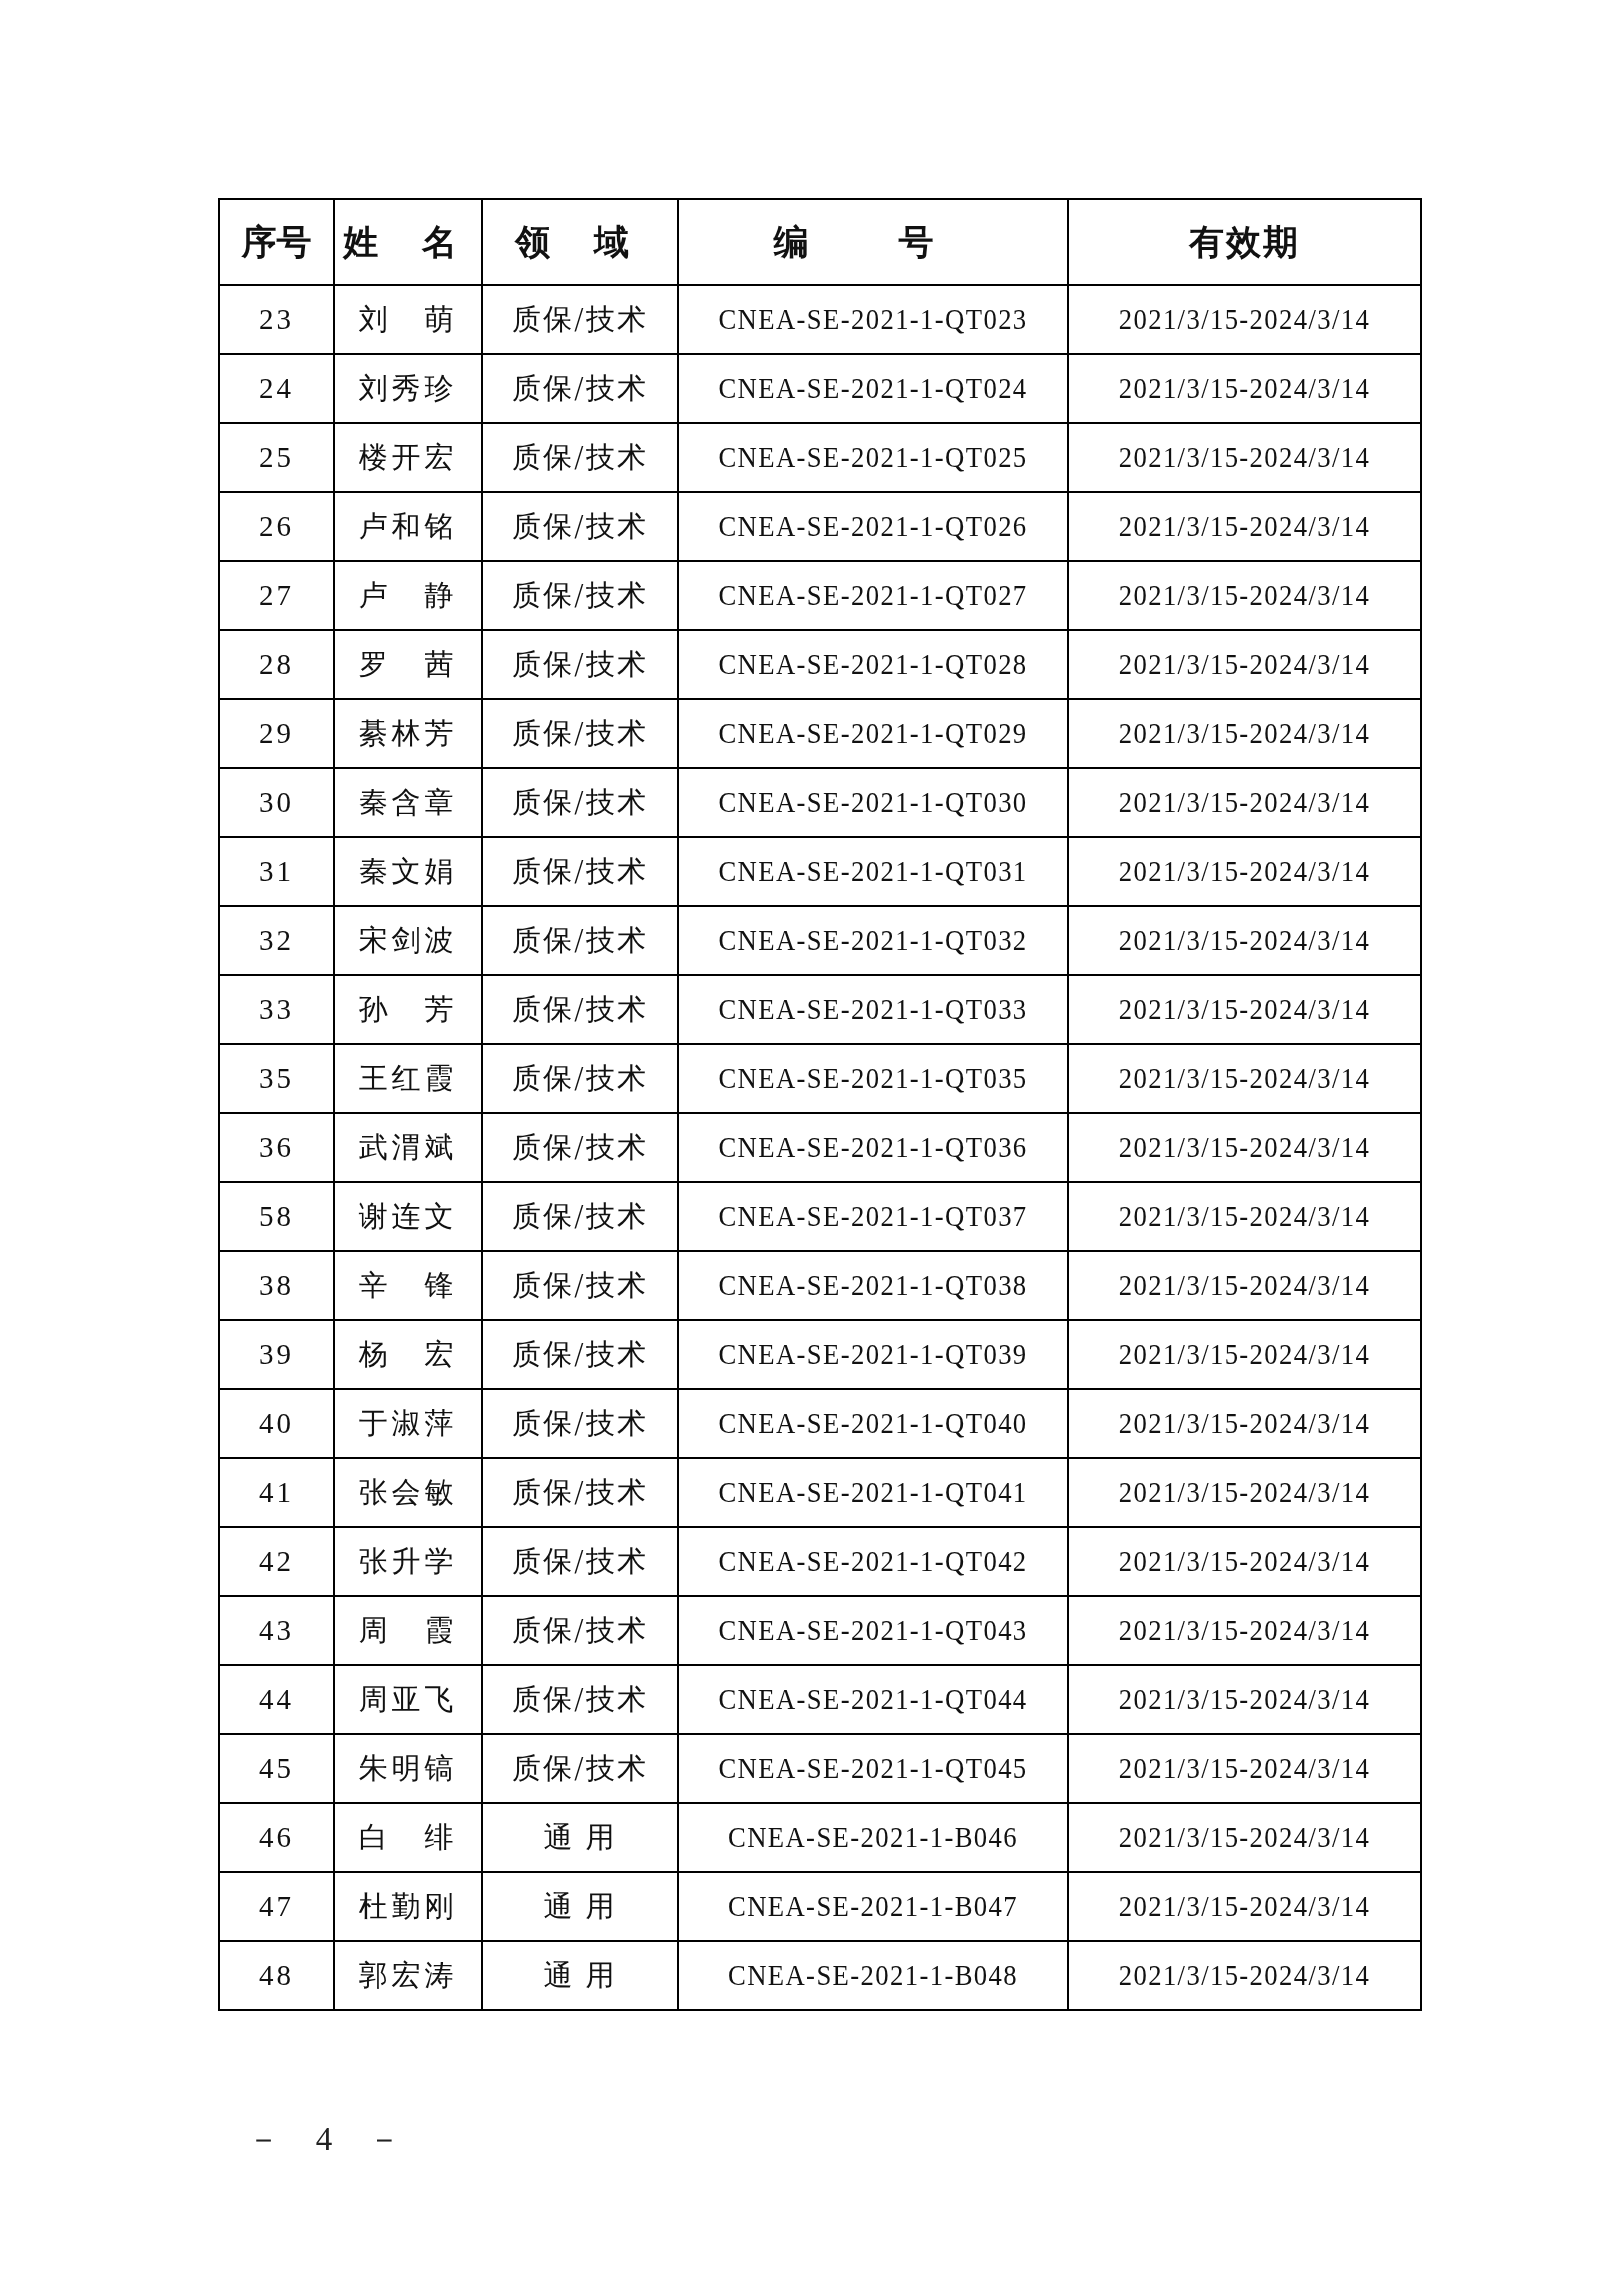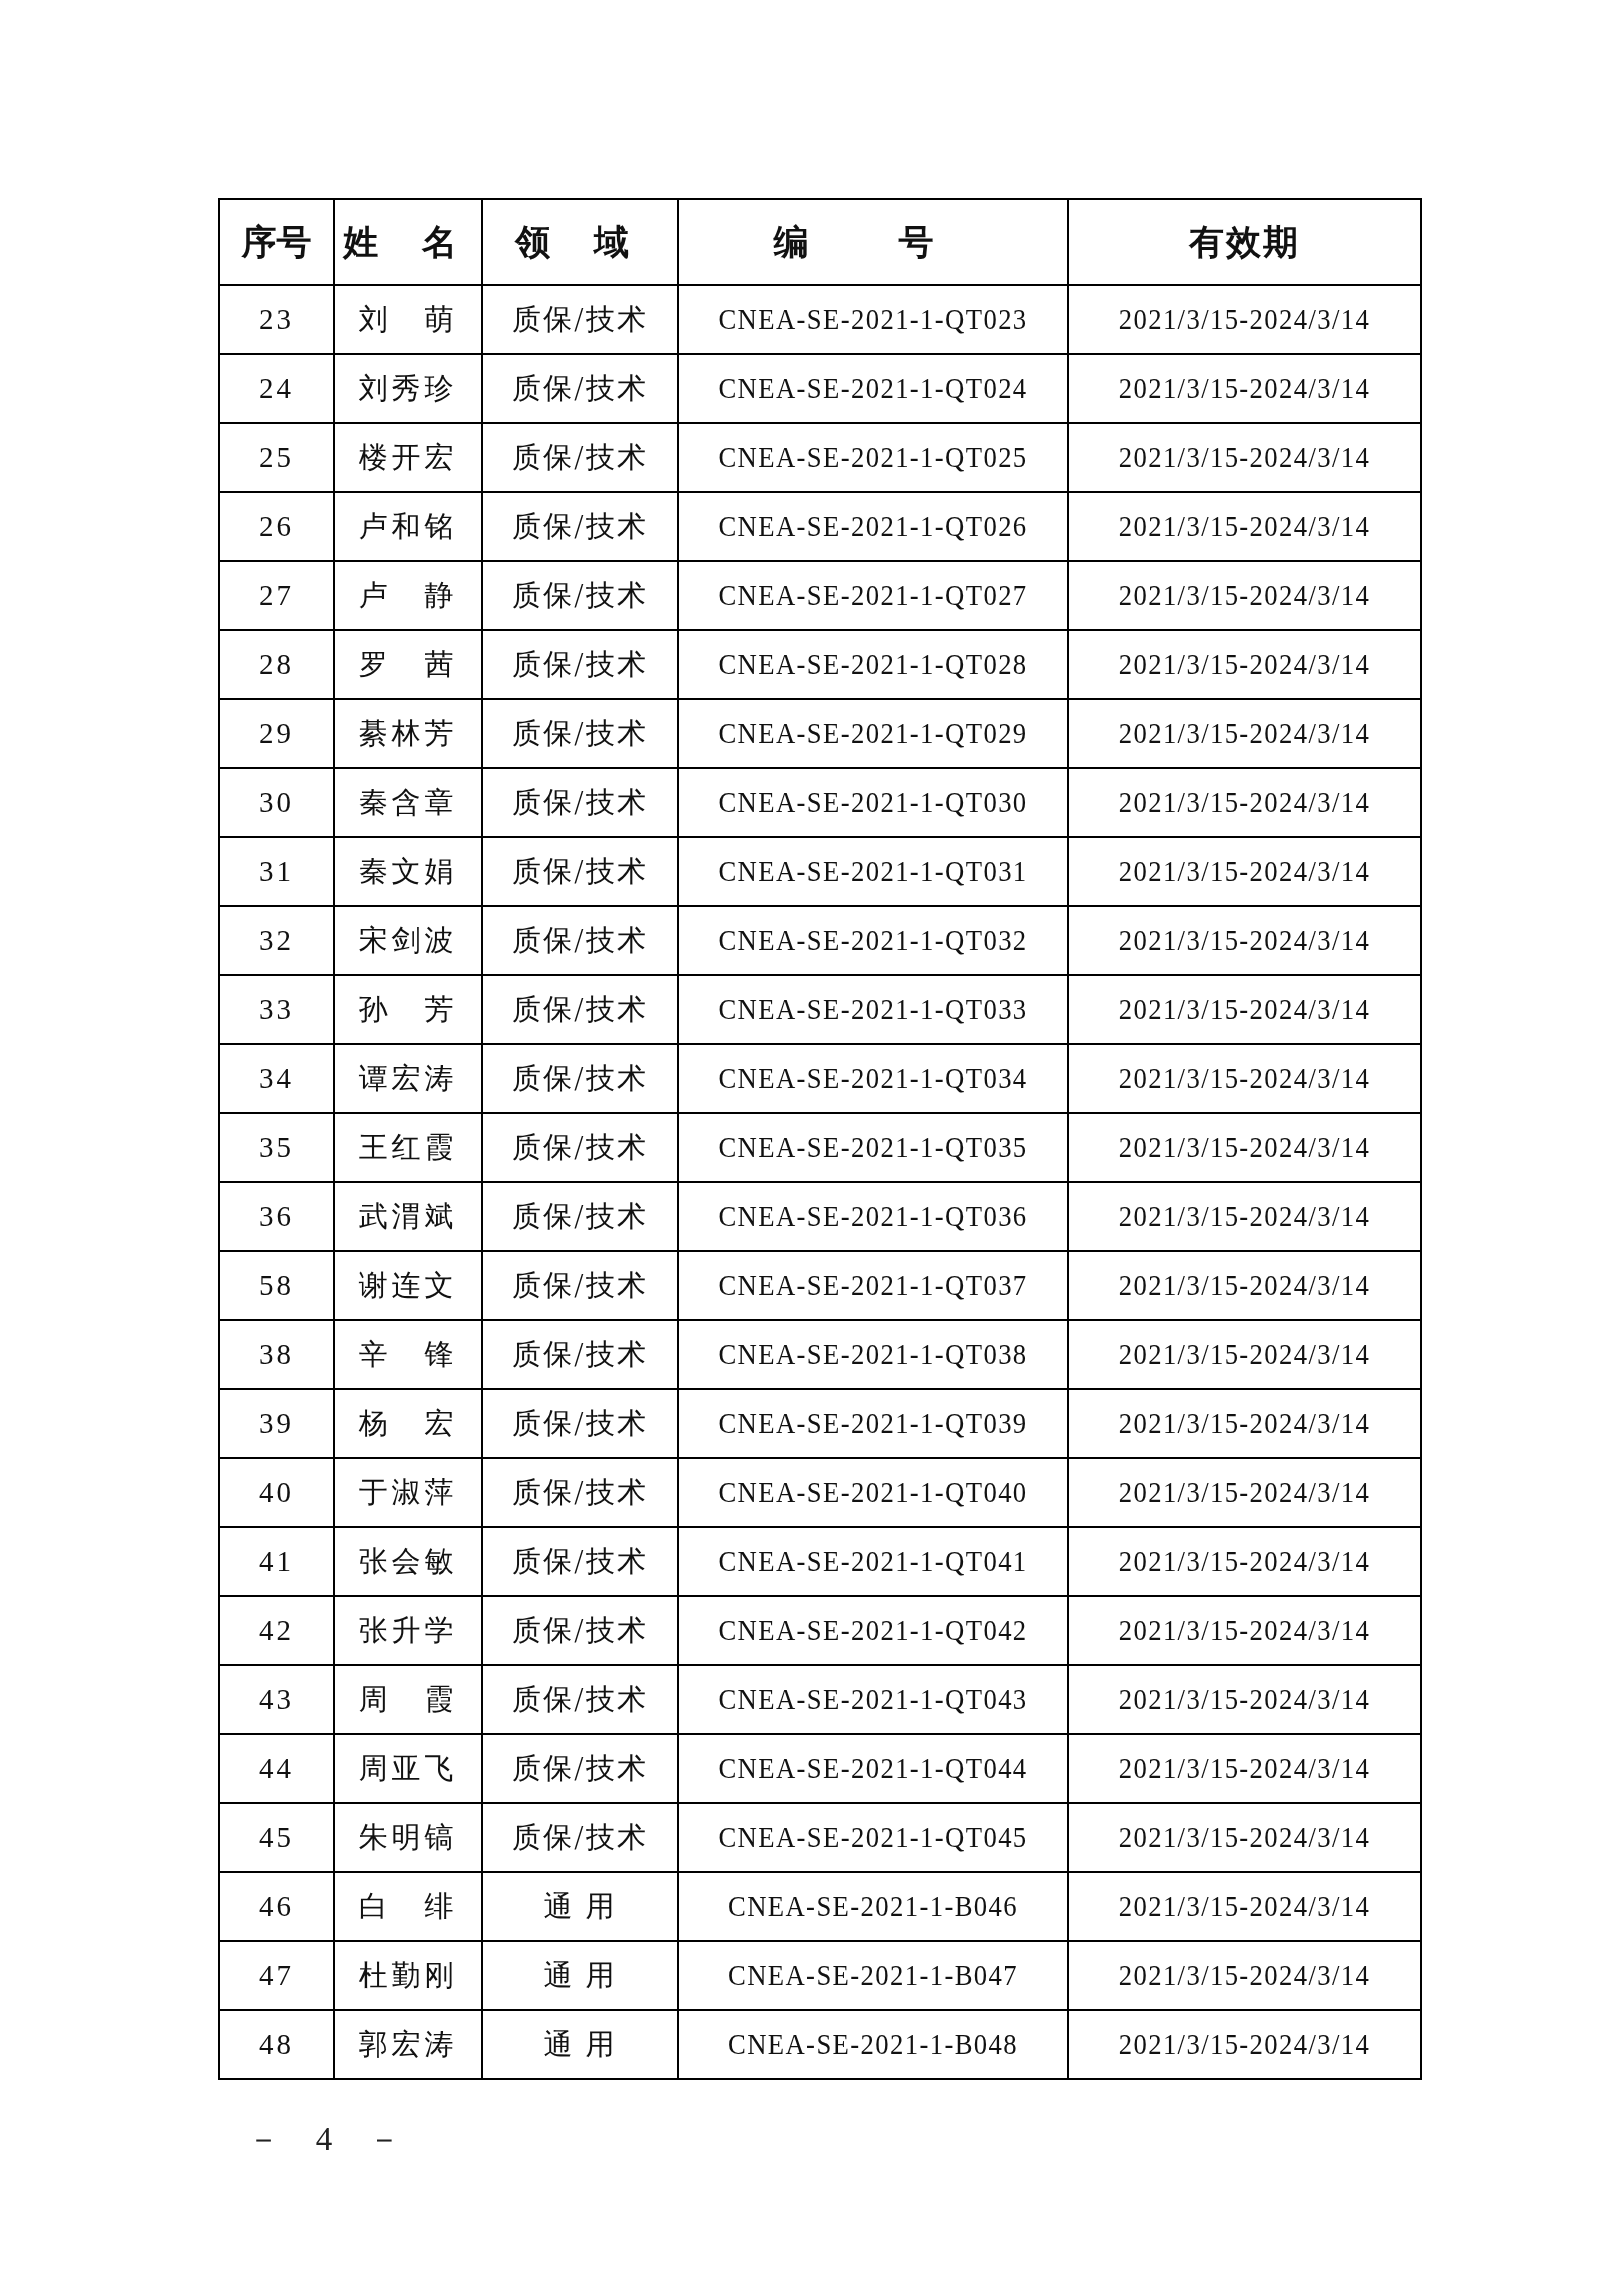--- a/index.html
+++ b/index.html
@@ -127,27 +127,20 @@
           <td class="col-valid">2021/3/15-2024/3/14</td>
         </tr>
         <tr>
           <td class="col-num">33</td>
           <td class="col-name">孙　芳</td>
           <td class="col-field">质保/技术</td>
           <td class="col-code">CNEA-SE-2021-1-QT033</td>
           <td class="col-valid">2021/3/15-2024/3/14</td>
         </tr>
         <tr>
-          <td class="col-num">34</td>
-          <td class="col-name">谭宏涛</td>
-          <td class="col-field">质保/技术</td>
-          <td class="col-code">CNEA-SE-2021-1-QT034</td>
-          <td class="col-valid">2021/3/15-2024/3/14</td>
-        </tr>
-        <tr>
           <td class="col-num">35</td>
           <td class="col-name">王红霞</td>
           <td class="col-field">质保/技术</td>
           <td class="col-code">CNEA-SE-2021-1-QT035</td>
           <td class="col-valid">2021/3/15-2024/3/14</td>
         </tr>
         <tr>
           <td class="col-num">36</td>
           <td class="col-name">武渭斌</td>
           <td class="col-field">质保/技术</td>

